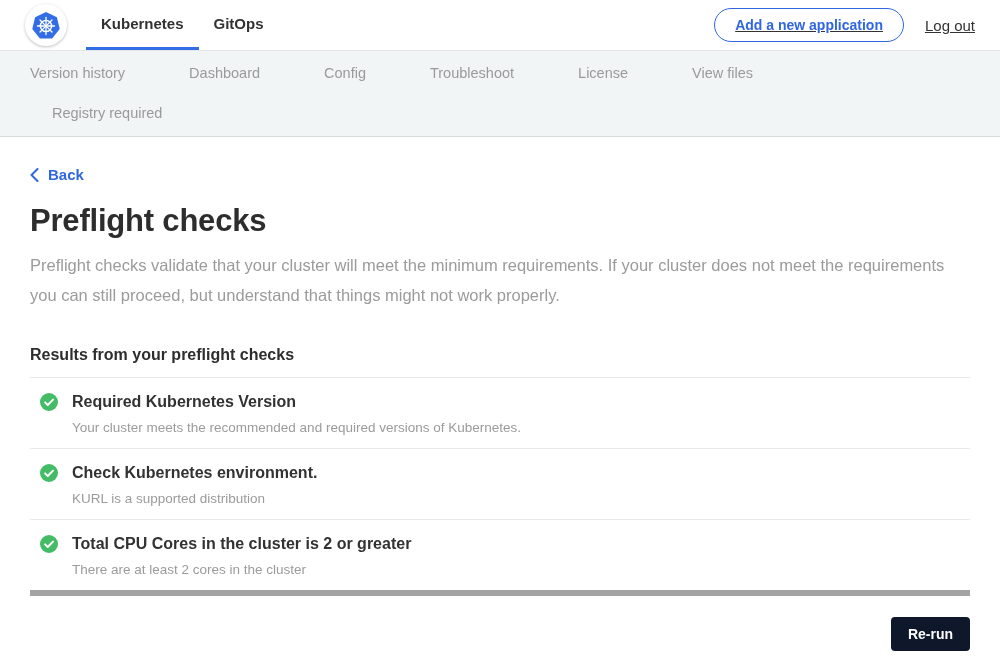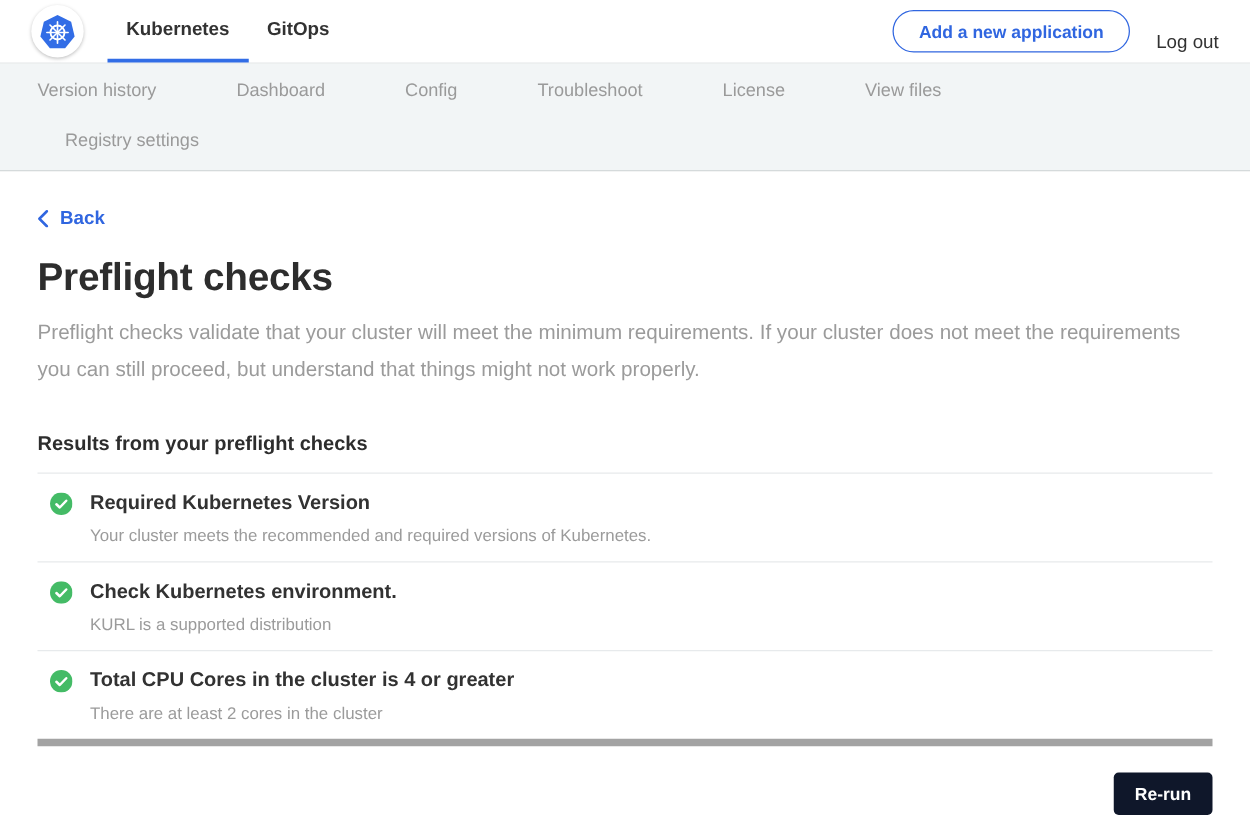--- a/index.html
+++ b/index.html
@@ -33,21 +33,21 @@
   .nav-tabs { display: flex; margin-left: 19px; height: 50px; align-self: flex-end; }
   .nav-tab {
     padding: 0 15px;
     display: flex; align-items: center;
     font-size: 15px; font-weight: 700; color: #323232;
     border-bottom: 3px solid transparent;
     height: 50px;
     cursor: pointer;
   }
   .nav-tab.active { border-bottom-color: #326de6; }
-  .nav-right { margin-left: auto; display: flex; align-items: flex-end; gap: 21px; }
+  .nav-right { margin-left: auto; display: flex; align-items: center; gap: 21px; text-decoration: underline; }
   .add-app-btn {
     border: 1px solid #3066e0;
     color: #3066e0;
     background: #fff;
     font-family: "Liberation Sans", sans-serif;
     font-weight: 700; font-size: 14px;
     border-radius: 17px;
     padding: 8px 20px;
     cursor: pointer;
     white-space: nowrap;
@@ -146,21 +146,21 @@
 <div class="subnav">
   <div class="subnav-row">
     <span class="subnav-item">Version history</span>
     <span class="subnav-item">Dashboard</span>
     <span class="subnav-item">Config</span>
     <span class="subnav-item">Troubleshoot</span>
     <span class="subnav-item">License</span>
     <span class="subnav-item">View files</span>
   </div>
   <div class="subnav-row subnav-row2">
-    <span class="subnav-item">Registry settings</span>
+    <span class="subnav-item">Registry required</span>
   </div>
 </div>
 
 <div class="main">
 
   <div class="back-link">
     <span>
       <svg width="9" height="14" viewBox="0 0 9 14">
         <polyline points="7.5,1 1.5,7 7.5,13" fill="none" stroke="#3066e0" stroke-width="2" stroke-linecap="round" stroke-linejoin="round"></polyline>
       </svg>
@@ -203,21 +203,21 @@
     </div>
 
     <div class="check-row">
       <div class="check-head">
         <span class="check-icon">
           <svg width="18" height="18" viewBox="0 0 18 18">
             <circle cx="9" cy="9" r="9" fill="#44bb66"></circle>
             <polyline points="5.1,9.4 7.8,12 13,6.6" fill="none" stroke="#ffffff" stroke-width="2" stroke-linecap="round" stroke-linejoin="round"></polyline>
           </svg>
         </span>
-        <span class="check-title">Total CPU Cores in the cluster is 4 or greater</span>
+        <span class="check-title">Total CPU Cores in the cluster is 2 or greater</span>
       </div>
       <div class="check-msg">There are at least 2 cores in the cluster</div>
     </div>
 
   </div>
 
   <div class="footer-actions">
     <button class="rerun-btn">Re-run</button>
   </div>
 

